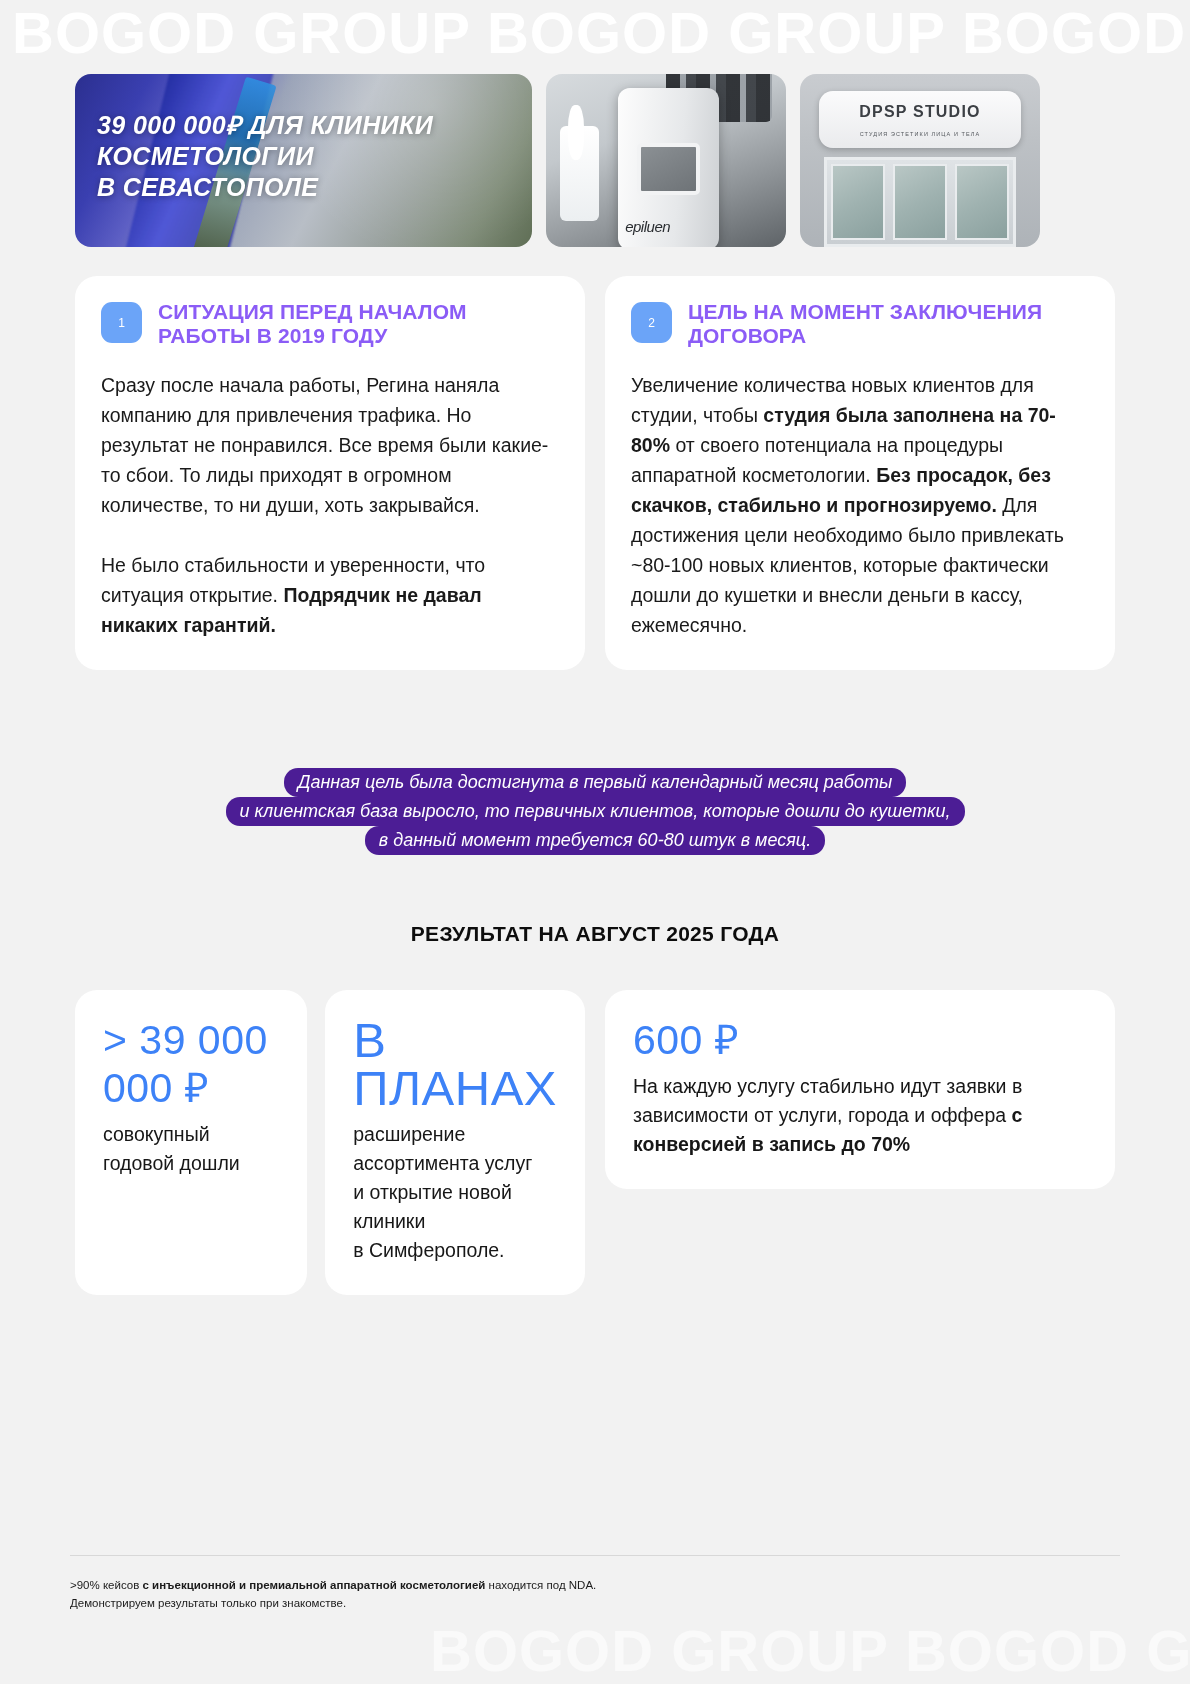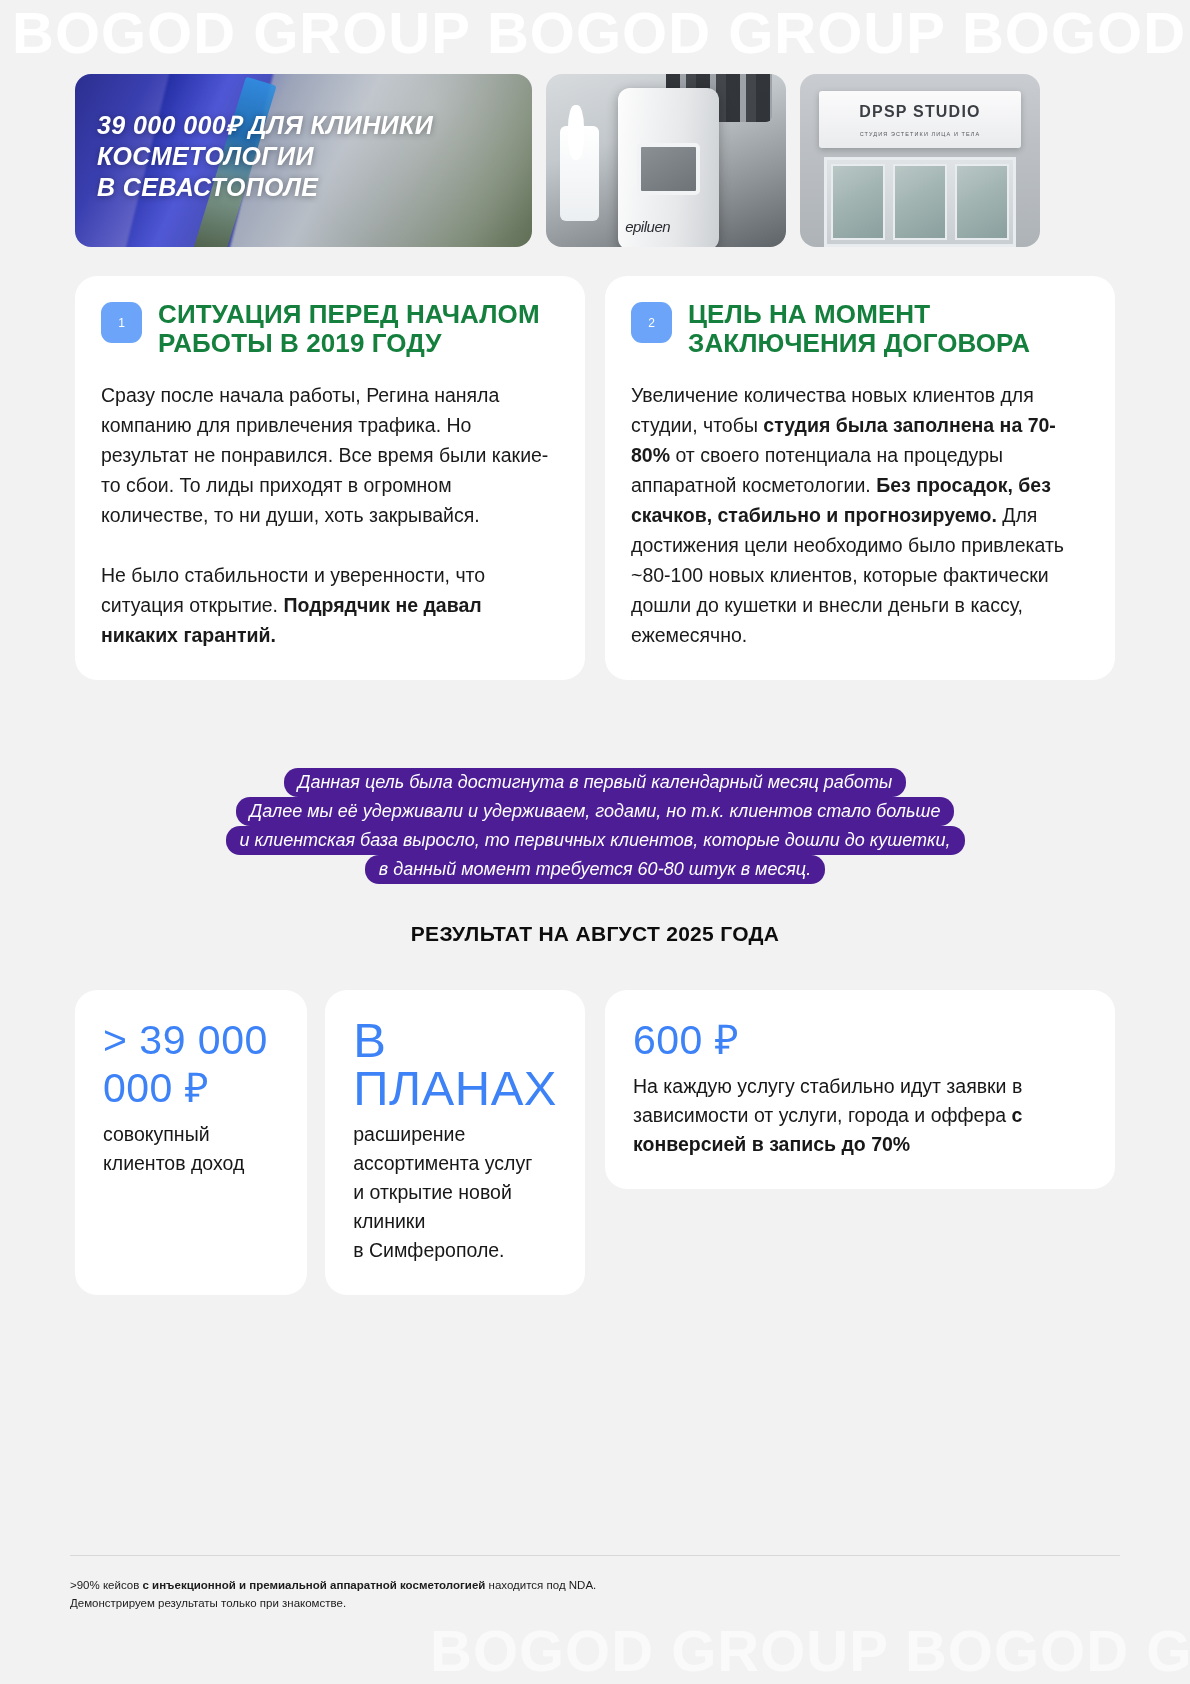--- a/index.html
+++ b/index.html
@@ -151,21 +151,21 @@
   }
   
   .photo-store {
     background: linear-gradient(180deg, #c9ccd0 0%, #bdc1c5 38%, #aeb3b8 100%);
   }
   .photo-store .sign {
     position: absolute;
     left: 8%; top: 10%;
     width: 84%; height: 33%;
     background: linear-gradient(180deg, #fbfbfc, #eaebed);
-    border-radius: 3px;
+    border-radius: 14px;
     box-shadow: 0 2px 6px rgba(0,0,0,.22);
     display: flex;
     flex-direction: column;
     align-items: center;
     justify-content: center;
     gap: 10px;
   }
   .photo-store .sign-main {
     font-size: 16px;
     font-weight: 700;
@@ -219,25 +219,25 @@
     background: #6ba4f8;
     border-radius: 11px;
     color: #ffffff;
     font-size: 12px;
     display: flex;
     align-items: center;
     justify-content: center;
     margin-top: 2px;
   }
   .card-title {
-    font-size: 26px;
-    line-height: 29px;
+    font-size: 21px;
+    line-height: 24px;
     font-weight: 700;
     letter-spacing: .1px;
-    color: #15803d;
+    color: #8b5cf6;
     text-transform: uppercase;
   }
   .card-body {
     font-size: 19.5px;
     line-height: 30px;
     color: #1a1a1a;
   }
   .card-body b { font-weight: 700; }
   .card-body .gap { display: block; height: 30px; }
 
@@ -388,33 +388,32 @@
     </div>
     <div class="card-body">
       <span>Увеличение количества новых клиентов для студии, чтобы </span><b>студия была заполнена на 70-80%</b><span> от своего потенциала на процедуры аппаратной косметологии. </span><b>Без просадок, без скачков, стабильно и прогнозируемо.</b><span> Для достижения цели необходимо было привлекать ~80-100 новых клиентов, которые фактически дошли до кушетки и внесли деньги в кассу, ежемесячно.</span>
     </div>
   </div>
 
 </div>
 
 <div class="hl">
   <div class="hl-line"><span>Данная цель была достигнута в первый календарный месяц работы</span></div>
-  <div class="hl-line"><span>Далее мы её удерживали и удерживаем, годами, но т.к. клиентов стало больше</span></div>
   <div class="hl-line"><span>и клиентская база выросло, то первичных клиентов, которые дошли до кушетки,</span></div>
   <div class="hl-line"><span>в данный момент требуется 60-80 штук в месяц.</span></div>
 </div>
 
 <div class="result-title">РЕЗУЛЬТАТ НА АВГУСТ 2025 ГОДА</div>
 
 <div class="results">
 
   <div class="res-col">
     <div class="res-card">
       <div class="res-big">&gt; 39 000 000 ₽</div>
-      <div class="res-sub">совокупный клиентов доход</div>
+      <div class="res-sub">совокупный годовой дошли</div>
     </div>
 
     <div class="res-card">
       <div class="res-big plans">В ПЛАНАХ</div>
       <div class="res-sub">
         <div>расширение ассортимента услуг</div>
         <div>и открытие новой клиники</div>
         <div>в Симферополе.</div>
       </div>
     </div>

